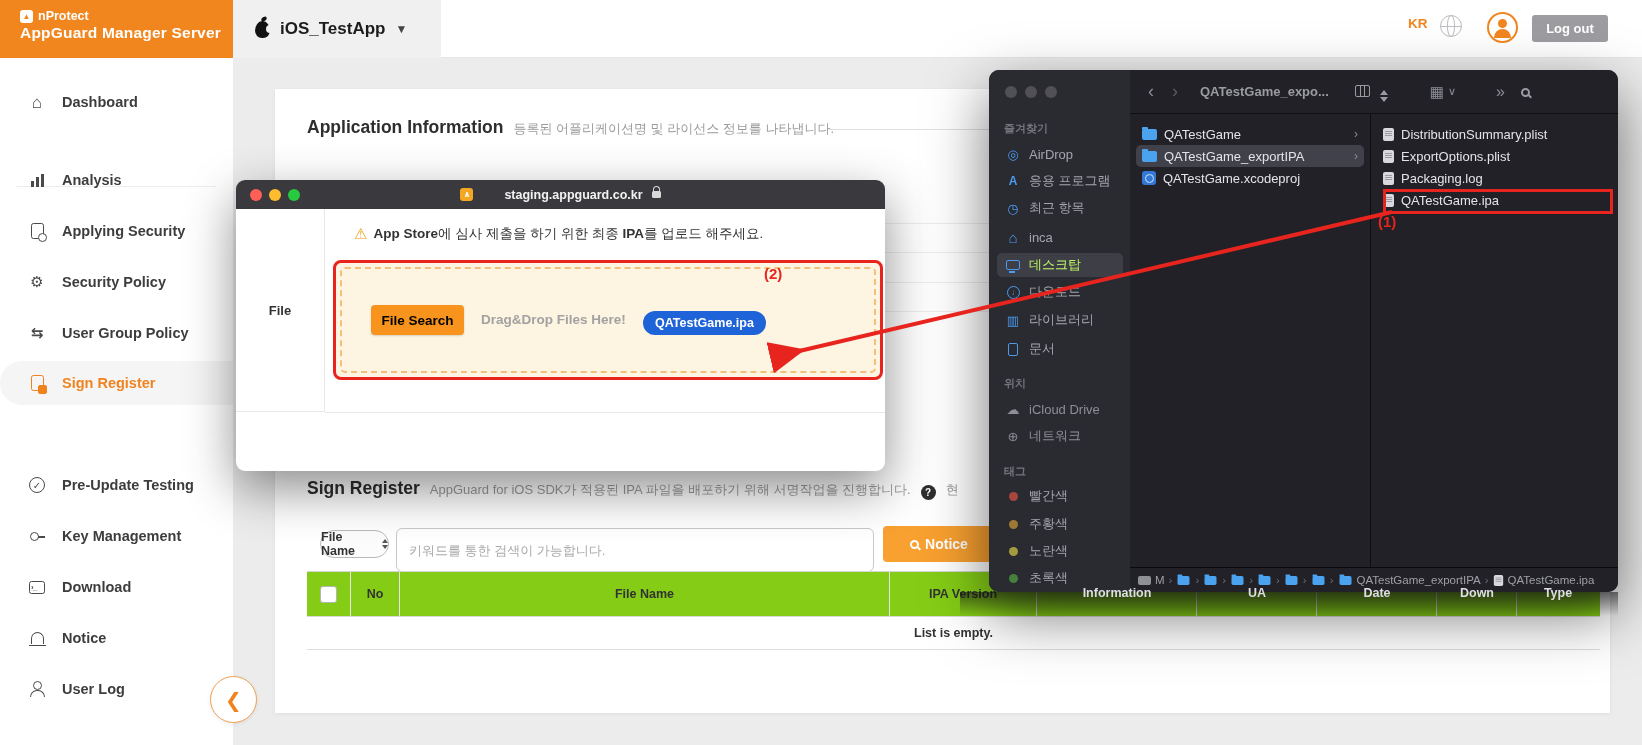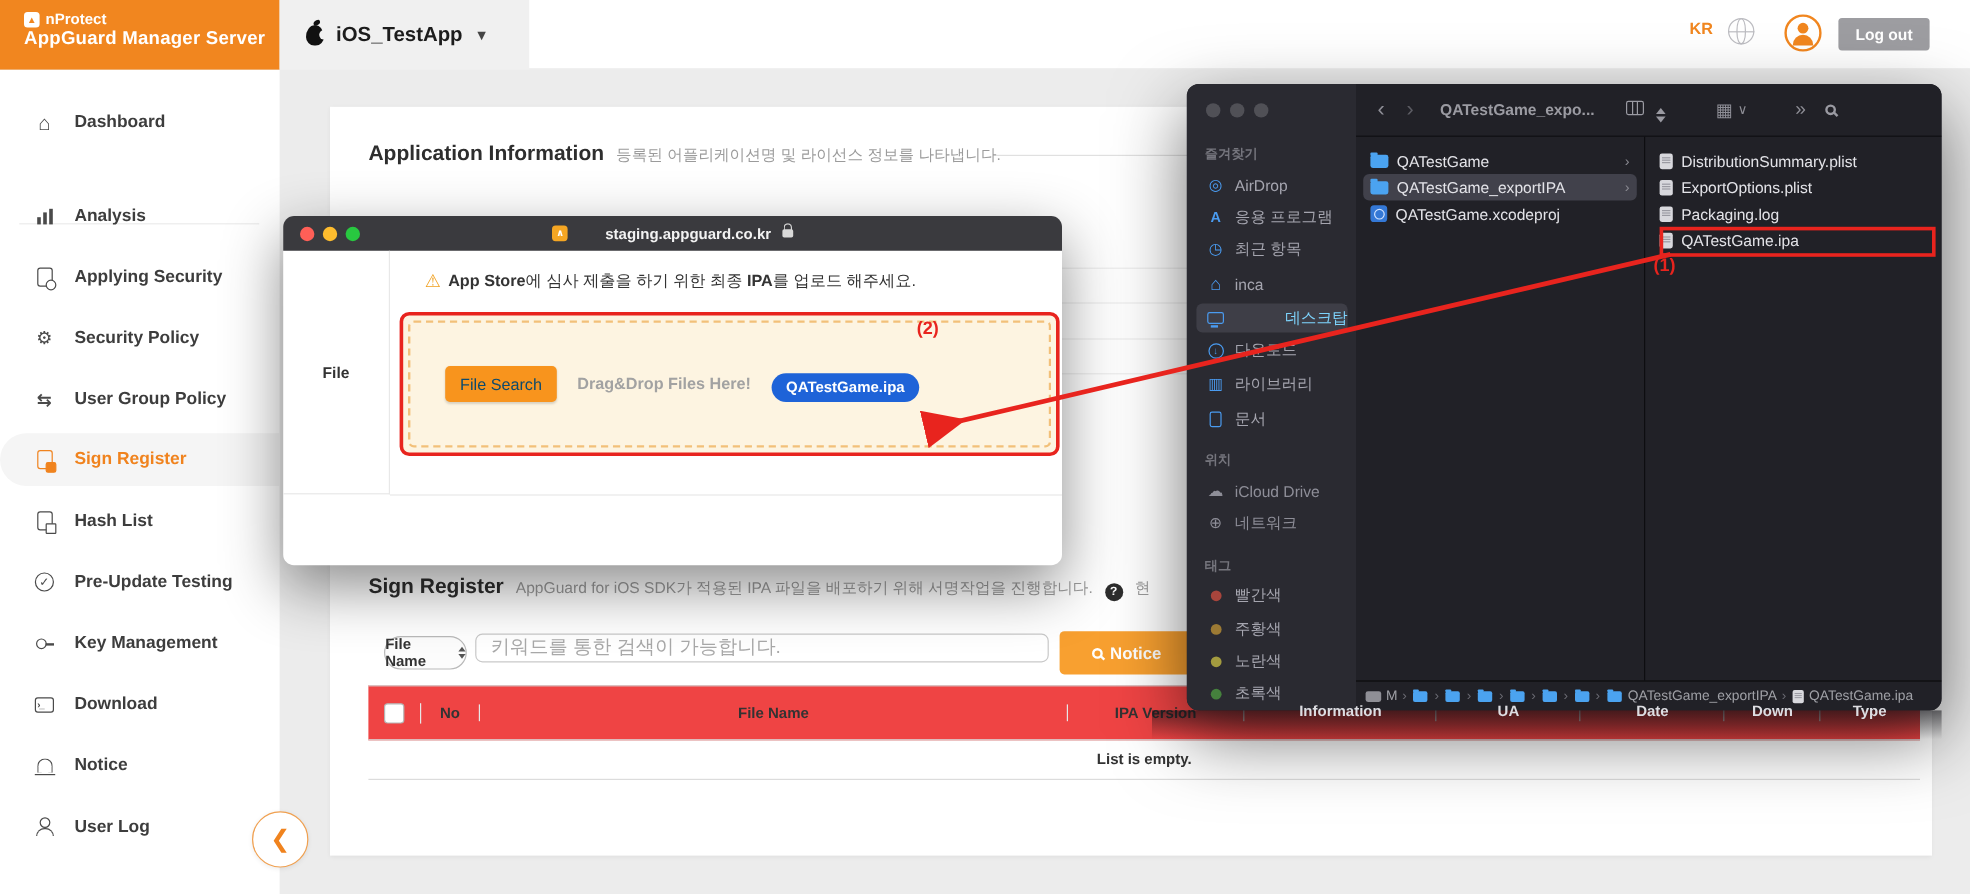--- a/index.html
+++ b/index.html
@@ -59,29 +59,29 @@
   .h-sub{font-size:13px;color:#9b9b9b;}
   .hline{position:absolute;border-top:1px solid #e0e0e0;}
   .faint{position:absolute;left:32px;width:1293px;border-top:1px solid #ededed;}
   .sr-row{position:absolute;left:32px;top:389px;display:flex;align-items:baseline;gap:10px;white-space:nowrap;}
   .helpq{display:inline-flex;width:15px;height:15px;background:#2e2e2e;color:#fff;border-radius:50%;font-size:10px;font-weight:bold;align-items:center;justify-content:center;transform:translateY(2px);}
   .filtersel{position:absolute;left:45px;top:441px;width:69px;height:28px;border:1px solid #b9b9b9;border-radius:14px;background:#fcfcfc;display:flex;align-items:center;justify-content:center;gap:6px;font-size:12.5px;font-weight:bold;color:#333;cursor:pointer;}
   .i-updown{display:inline-flex;flex-direction:column;gap:2px;}
   .i-updown i{width:0;height:0;border-left:3.5px solid transparent;border-right:3.5px solid transparent;display:block;}
   .i-updown .up{border-bottom:4px solid #555;}
   .i-updown .dn{border-top:4px solid #555;}
-  .searchbox{position:absolute;left:121px;top:439px;width:478px;height:24px;border:1px solid #c9c9c9;border-radius:6px;padding:0 12px;font-size:16px;color:#333;outline:none;}
+  .searchbox{position:absolute;left:121px;top:439px;width:478px;height:44px;border:1px solid #c9c9c9;border-radius:6px;padding:0 12px;font-size:13px;color:#333;outline:none;}
   .searchbox::placeholder{color:#a9a9a9;}
   .searchbtn{position:absolute;left:608px;top:437px;width:112px;height:36px;background:#f8a030;border:none;border-radius:4px;color:#fff;font-size:14px;font-weight:bold;display:flex;align-items:center;justify-content:center;gap:6px;cursor:pointer;}
   .mag{width:9px;height:9px;border:2px solid #fff;border-radius:50%;position:relative;display:inline-block;}
   .mag::after{content:"";position:absolute;width:5px;height:2px;background:#fff;transform:rotate(45deg);right:-4px;bottom:-2px;}
   .mag.gray{border-color:#9a9aa2;}
   .mag.gray::after{background:#9a9aa2;}
   
-  .tbl-head{position:absolute;left:32px;top:482px;width:1293px;height:46px;background:#ef4444;border-top:1px solid #d5d5d5;border-bottom:1px solid #d9d9d9;display:flex;align-items:center;}
+  .tbl-head{position:absolute;left:32px;top:482px;width:1293px;height:46px;background:#84cc16;border-top:1px solid #d5d5d5;border-bottom:1px solid #d9d9d9;display:flex;}
   .th{display:flex;align-items:center;justify-content:center;font-size:12.5px;font-weight:bold;color:#333;border-right:1px solid #e7e7e7;}
   .th:last-child{border-right:none;}
   .th.ghost{color:transparent;}
   .cbx{width:17px;height:17px;background:#fff;border:1px solid #b5b5b5;border-radius:3px;cursor:pointer;}
   .tbl-empty{position:absolute;left:32px;top:528px;width:1293px;height:33px;border-bottom:1px solid #dcdcdc;display:flex;align-items:center;justify-content:center;font-size:12.5px;font-weight:bold;color:#333;}
   
   .modal{position:absolute;left:236px;top:180px;width:649px;height:291px;border-radius:9px;background:#fff;box-shadow:0 18px 50px rgba(0,0,0,.45);z-index:10;}
   .m-titlebar{height:29px;background:#3a3a3e;border-radius:9px 9px 0 0;position:relative;display:flex;align-items:center;justify-content:center;gap:7px;}
   .tl{position:absolute;top:8.5px;width:12px;height:12px;border-radius:50%;}
   .m-title{color:#f2f2f2;font-size:12.5px;font-weight:bold;margin-left:24px;}
@@ -89,33 +89,33 @@
   .lockico{width:9px;height:7px;background:#d9d9d9;border-radius:1.5px;position:relative;display:inline-block;margin-left:2px;}
   .lockico::before{content:"";position:absolute;width:5px;height:5px;border:1.5px solid #d9d9d9;border-bottom:none;border-radius:4px 4px 0 0;left:1px;top:-5px;}
   .m-banner{height:38px;background:#f9a13a;color:#fff;font-size:13.5px;font-weight:bold;display:flex;align-items:center;justify-content:center;}
   .m-body{position:relative;height:224px;}
   .m-filecell{position:absolute;left:0;top:0;width:89px;height:203px;border-right:1px solid #e8e8e8;border-bottom:1px solid #e8e8e8;display:flex;align-items:center;justify-content:center;font-size:13px;font-weight:bold;color:#333;}
   .m-rowline{position:absolute;left:89px;right:0;top:203px;border-top:1px solid #e8e8e8;}
   .m-warn{position:absolute;left:118px;top:16px;font-size:13.5px;color:#333;display:flex;align-items:center;gap:6px;white-space:nowrap;}
   .warn-tri{color:#f0a020;font-size:15px;}
   .dropzone{position:absolute;left:97px;top:51px;width:550px;height:120px;border:3px solid #e8241e;border-radius:8px;background:#fdf4e1;}
   .dropzone .dash{position:absolute;left:4px;right:4px;top:4px;bottom:4px;border:2px dashed #f2c079;border-radius:5px;}
-  .fsearch{position:absolute;left:35px;top:42px;width:93px;height:30px;background:#f8941d;border:none;border-radius:4px;color:#0c4a6e;font-size:13.5px;font-weight:normal;cursor:pointer;box-shadow:0 1px 2px rgba(0,0,0,.15);}
+  .fsearch{position:absolute;left:35px;top:42px;width:93px;height:30px;background:#f8941d;border:none;border-radius:4px;color:#000000;font-size:13.5px;font-weight:bold;cursor:pointer;box-shadow:0 1px 2px rgba(0,0,0,.15);}
   .dd-text{position:absolute;left:145px;top:49px;font-size:13.5px;font-weight:bold;color:#a2a2a2;white-space:nowrap;}
   .chip-doc{position:absolute;left:292px;top:50px;}
   .chip{position:absolute;left:307px;top:48px;height:24px;padding:0 12px;background:#1e63d8;border-radius:12px;color:#fff;font-size:12.5px;font-weight:bold;display:flex;align-items:center;cursor:pointer;}
   .ann2{position:absolute;left:428px;top:2px;color:#e8241e;font-size:15px;font-weight:bold;}
   
   .finder{position:absolute;left:989px;top:70px;width:629px;height:522px;border-radius:10px;background:#212127;box-shadow:0 22px 60px rgba(0,0,0,.55);z-index:20;overflow:hidden;display:flex;}
   .f-side{width:141px;background:#2a2a31;position:relative;flex:none;}
   .f-dots{position:absolute;left:16px;top:16px;display:flex;gap:8px;}
   .f-dots i{width:12px;height:12px;border-radius:50%;background:#505056;display:block;}
   .f-group{position:absolute;left:15px;font-size:11px;font-weight:bold;color:#75757d;}
   .f-item{position:absolute;left:8px;width:126px;height:24px;display:flex;align-items:center;gap:8px;padding-left:8px;border-radius:5px;font-size:13px;color:#a5a5af;cursor:pointer;white-space:nowrap;}
-  .f-item.sel{background:#3e3e47;color:#7dd3fc;justify-content:space-between;}
+  .f-item.sel{background:#3e3e47;color:#bef264;}
   .fico{width:16px;display:flex;justify-content:center;color:#4a9bf0;font-size:13px;flex:none;}
   .fi-desktop{width:14px;height:10px;border:1.6px solid #4a9bf0;border-radius:2px;position:relative;}
   .fi-desktop::after{content:"";position:absolute;width:6px;height:1.6px;background:#4a9bf0;bottom:-4px;left:2px;}
   .fi-down{width:13px;height:13px;border:1.5px solid #4a9bf0;border-radius:50%;font-size:8px;color:#4a9bf0;display:flex;align-items:center;justify-content:center;}
   .fi-docb{width:10px;height:13px;border:1.5px solid #4a9bf0;border-radius:2px;}
   .tagdot{width:9px;height:9px;border-radius:50%;display:inline-block;}
   .f-main{flex:1;position:relative;background:#212127;}
   .f-toolbar{position:absolute;left:0;right:0;top:0;height:44px;border-bottom:1px solid #101013;display:flex;align-items:center;color:#9a9aa2;}
   .f-title{font-size:13px;font-weight:bold;color:#9b9ba2;}
   .tbico{color:#8e8e96;font-size:15px;cursor:pointer;}
@@ -203,26 +203,20 @@
     <div class="nav-item" style="top:253px">
       <span class="ni" style="font-size:15px">⇆</span>
       <span>User Group Policy</span>
     </div>
     <div class="nav-item active" style="top:303px">
       <span class="ni">
           <span class="wdoc lock"></span>
         </span>
       <span>Sign Register</span>
     </div>
-    <div class="nav-item" style="top:354px">
-      <span class="ni">
-          <span class="wdoc hash"></span>
-        </span>
-      <span>Hash List</span>
-    </div>
     <div class="nav-item" style="top:405px">
       <span class="ni">
           <span class="i-check">✓</span>
         </span>
       <span>Pre-Update Testing</span>
     </div>
     <div class="nav-item" style="top:456px">
       <span class="ni">
           <span class="i-key"></span>
         </span>

